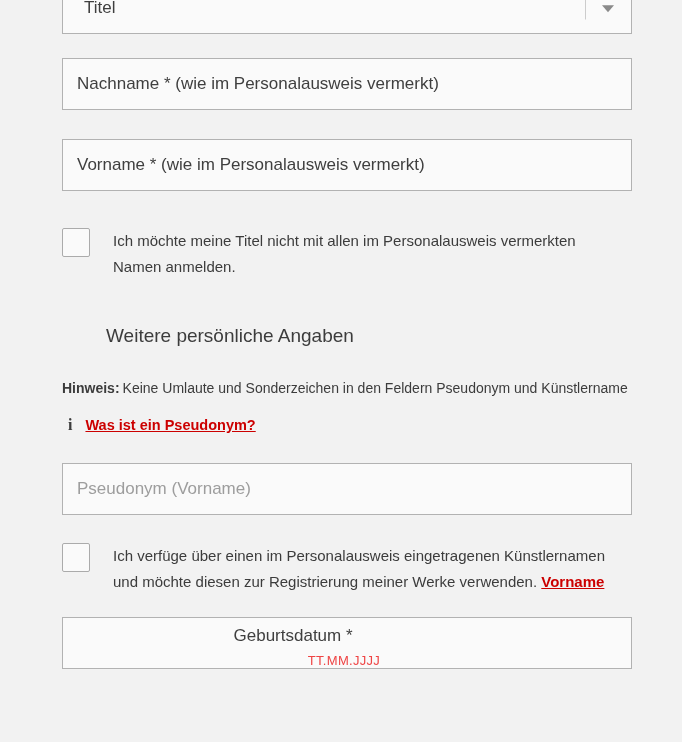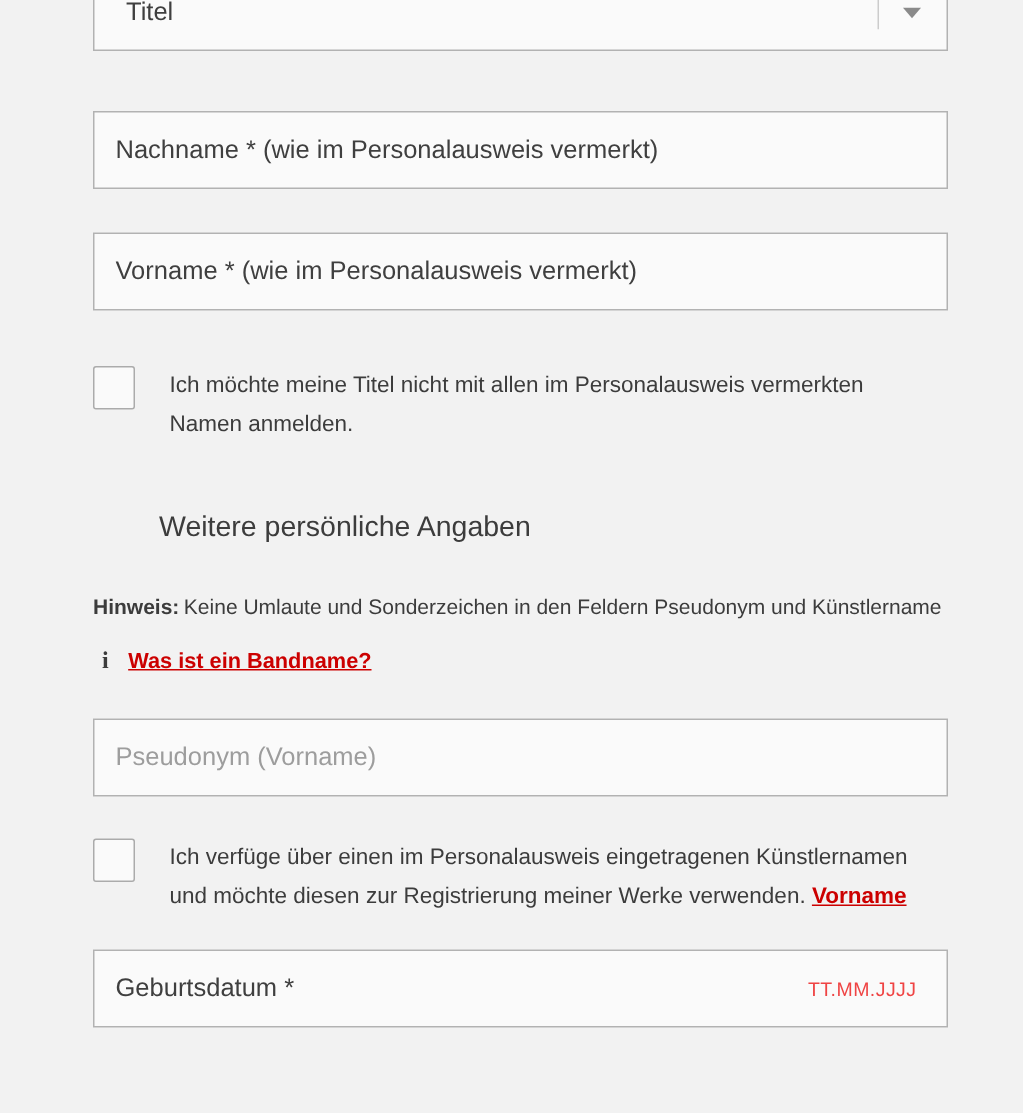--- a/index.html
+++ b/index.html
@@ -40,30 +40,30 @@
   .caret {
     position: absolute; right: 17px; top: 50%;
     transform: translateY(-40%);
     width: 0; height: 0;
     border-left: 6px solid transparent;
     border-right: 6px solid transparent;
     border-top: 7px solid #8a8a8a;
   }
 
   
-  .mt-lastname   { margin-top: 40px; }
+  .mt-lastname   { margin-top: 24px; }
   .mt-firstname  { margin-top: 29px; }
   .mt-check1     { margin-top: 37px; }
   .mt-heading    { margin-top: 43px; margin-left: 44px; }
   .mt-hint       { margin-top: 30px; }
   .mt-info       { margin-top: 15px; }
   .mt-pseudonym1 { margin-top: 14px; }
   .mt-pseudonym2 { margin-top: 26px; }
   .mt-check2     { margin-top: 28px; }
-  .mt-birthdate  { margin-top: 22px; }
+  .mt-birthdate  { margin-top: 22px; flex-direction: column; }
 
   
   .check-row { display: flex; align-items: flex-start; }
   .checkbox {
     flex: 0 0 auto;
     width: 28px; height: 29px;
     background: #fafafa;
     border: 1px solid #ababab;
     border-radius: 2px;
     cursor: pointer;
@@ -127,21 +127,21 @@
     <span class="checkbox"></span>
     <label class="check-label">Ich möchte meine Titel nicht mit allen im Personalausweis vermerkten Namen anmelden.</label>
   </div>
 
   <h2 class="section-heading mt-heading">Weitere persönliche Angaben</h2>
 
   <p class="hint mt-hint"><strong>Hinweis:</strong><span>Keine Umlaute und Sonderzeichen in den Feldern Pseudonym und Künstlername</span></p>
 
   <div class="info-row mt-info">
     <span class="info-icon">i</span>
-    <a class="red-link">Was ist ein Bandname?</a>
+    <a class="red-link">Was ist ein Pseudonym?</a>
   </div>
 
 
   <input type="text" class="text-input ph-light mt-pseudonym2" placeholder="Pseudonym (Vorname)" style="">
 
   <div class="check-row mt-check2">
     <span class="checkbox"></span>
     <label class="check-label">
       <span>Ich verfüge über einen im Personalausweis eingetragenen Künstlernamen und möchte diesen zur Registrierung meiner Werke verwenden.</span>
       <a class="red-link">Vorname</a>

